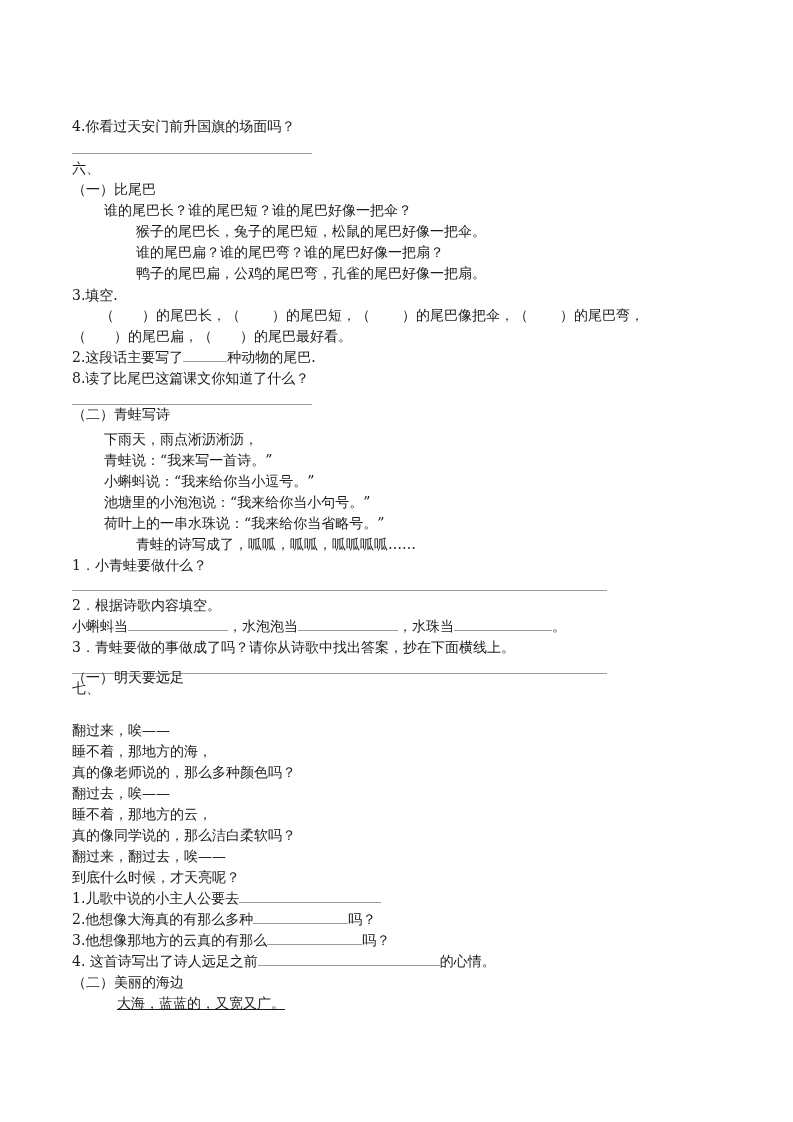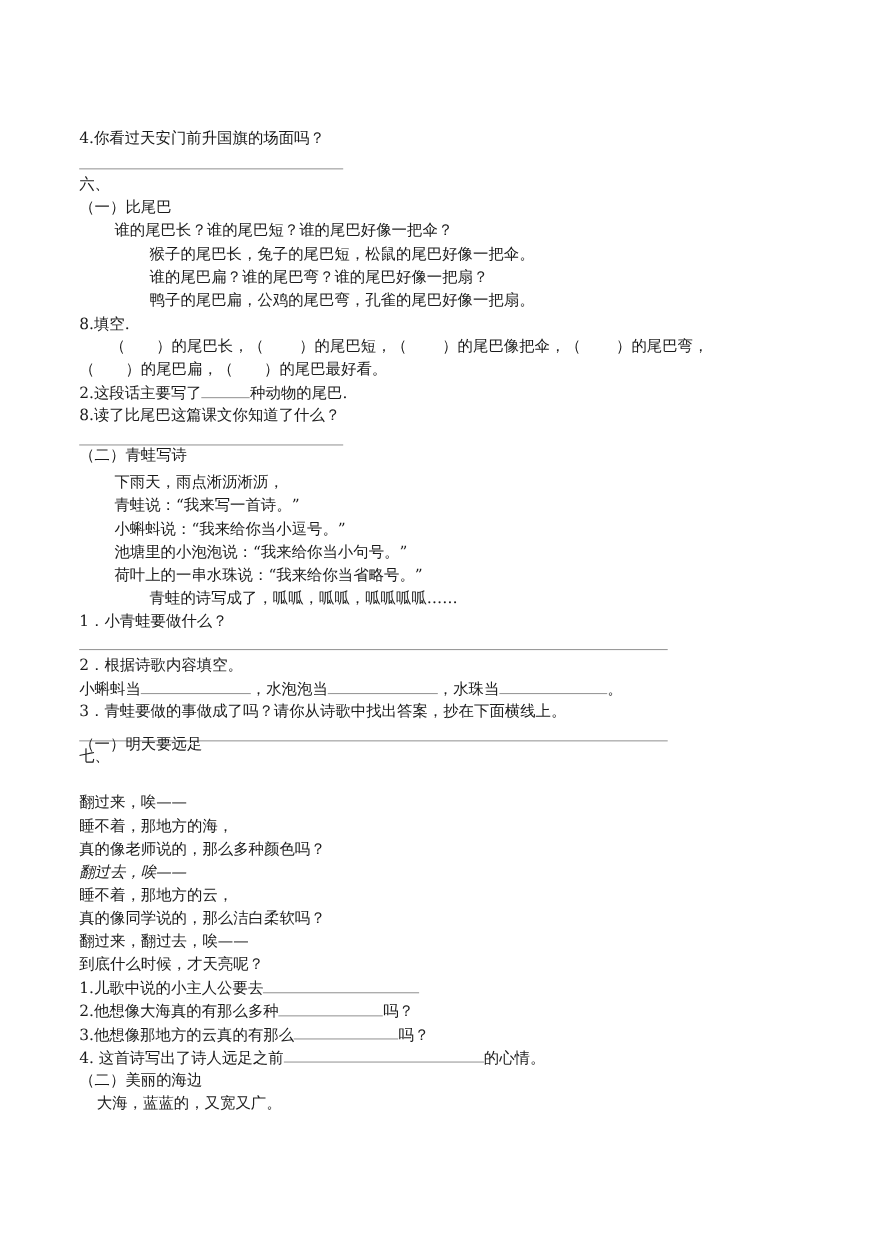--- a/index.html
+++ b/index.html
@@ -19,21 +19,21 @@
 <div class="ln" style="left:72px;top:116px;">4.你看过天安门前升国旗的场面吗？</div>
 <div class="rule" style="left:72px;top:153px;width:240px;"></div>
 
 <div class="ln" style="left:72px;top:158px;">六、</div>
 <div class="ln" style="left:72px;top:179px;">（一）比尾巴</div>
 <div class="ln" style="left:104px;top:200px;">谁的尾巴长？谁的尾巴短？谁的尾巴好像一把伞？</div>
 <div class="ln" style="left:136px;top:221px;">猴子的尾巴长，兔子的尾巴短，松鼠的尾巴好像一把伞。</div>
 <div class="ln" style="left:136px;top:242px;">谁的尾巴扁？谁的尾巴弯？谁的尾巴好像一把扇？</div>
 <div class="ln" style="left:136px;top:263px;">鸭子的尾巴扁，公鸡的尾巴弯，孔雀的尾巴好像一把扇。</div>
 
-<div class="ln" style="left:72px;top:285px;">8.填空.</div>
+<div class="ln" style="left:72px;top:285px;">3.填空.</div>
 <div class="ln" style="left:100px;top:305px;">
   <span>（</span><span class="paren" style="width:28px"></span><span>）的尾巴长，（</span><span class="paren" style="width:32px"></span><span>）的尾巴短，（</span><span class="paren" style="width:32px"></span><span>）的尾巴像把伞，（</span><span class="paren" style="width:32px"></span><span>）的尾巴弯，</span>
 </div>
 <div class="ln" style="left:72px;top:326px;">
   <span>（</span><span class="paren" style="width:28px"></span><span>）的尾巴扁，（</span><span class="paren" style="width:28px"></span><span>）的尾巴最好看。</span>
 </div>
 <div class="ln" style="left:72px;top:347px;">
   <span>2.这段话主要写了</span><span class="blank" style="width:44px"></span><span>种动物的尾巴.</span>
 </div>
 <div class="ln" style="left:72px;top:368px;">8.读了比尾巴这篇课文你知道了什么？</div>
@@ -54,33 +54,33 @@
   <span>小蝌蚪当</span><span class="blank" style="width:100px"></span><span>，水泡泡当</span><span class="blank" style="width:100px"></span><span>，水珠当</span><span class="blank" style="width:98px"></span><span>。</span>
 </div>
 <div class="ln" style="left:72px;top:637px;">3．青蛙要做的事做成了吗？请你从诗歌中找出答案，抄在下面横线上。</div>
 <div class="rule" style="left:72px;top:673px;width:535px;"></div>
 
 <div class="ln" style="left:72px;top:678px;">七、</div>
 <div class="ln" style="left:72px;top:667px;">（一）明天要远足</div>
 <div class="ln" style="left:72px;top:720px;">翻过来，唉——</div>
 <div class="ln" style="left:72px;top:741px;">睡不着，那地方的海，</div>
 <div class="ln" style="left:72px;top:762px;">真的像老师说的，那么多种颜色吗？</div>
-<div class="ln" style="left:72px;top:783px;font-style:italic;">翻过去，唉——</div>
+<div class="ln" style="left:72px;top:783px;">翻过去，唉——</div>
 <div class="ln" style="left:72px;top:804px;">睡不着，那地方的云，</div>
 <div class="ln" style="left:72px;top:825px;text-align:right;">真的像同学说的，那么洁白柔软吗？</div>
 <div class="ln" style="left:72px;top:846px;">翻过来，翻过去，唉——</div>
 <div class="ln" style="left:72px;top:867px;">到底什么时候，才天亮呢？</div>
 
 <div class="ln" style="left:72px;top:888px;">
   <span>1.儿歌中说的小主人公要去</span><span class="blank" style="width:142px"></span>
 </div>
 <div class="ln" style="left:72px;top:909px;">
   <span>2.他想像大海真的有那么多种</span><span class="blank" style="width:95px"></span><span>吗？</span>
 </div>
 <div class="ln" style="left:72px;top:930px;">
   <span>3.他想像那地方的云真的有那么</span><span class="blank" style="width:95px"></span><span>吗？</span>
 </div>
 <div class="ln" style="left:72px;top:951px;">
   <span>4. 这首诗写出了诗人远足之前</span><span class="blank" style="width:182px"></span><span>的心情。</span>
 </div>
 
 <div class="ln" style="left:72px;top:972px;">（二）美丽的海边</div>
-<div class="ln" style="left:88px;top:993px;">大海，蓝蓝的，又宽又广。</div>
+<div class="ln" style="left:117px;top:993px;text-decoration:underline;">大海，蓝蓝的，又宽又广。</div>
 
 </body></html>

